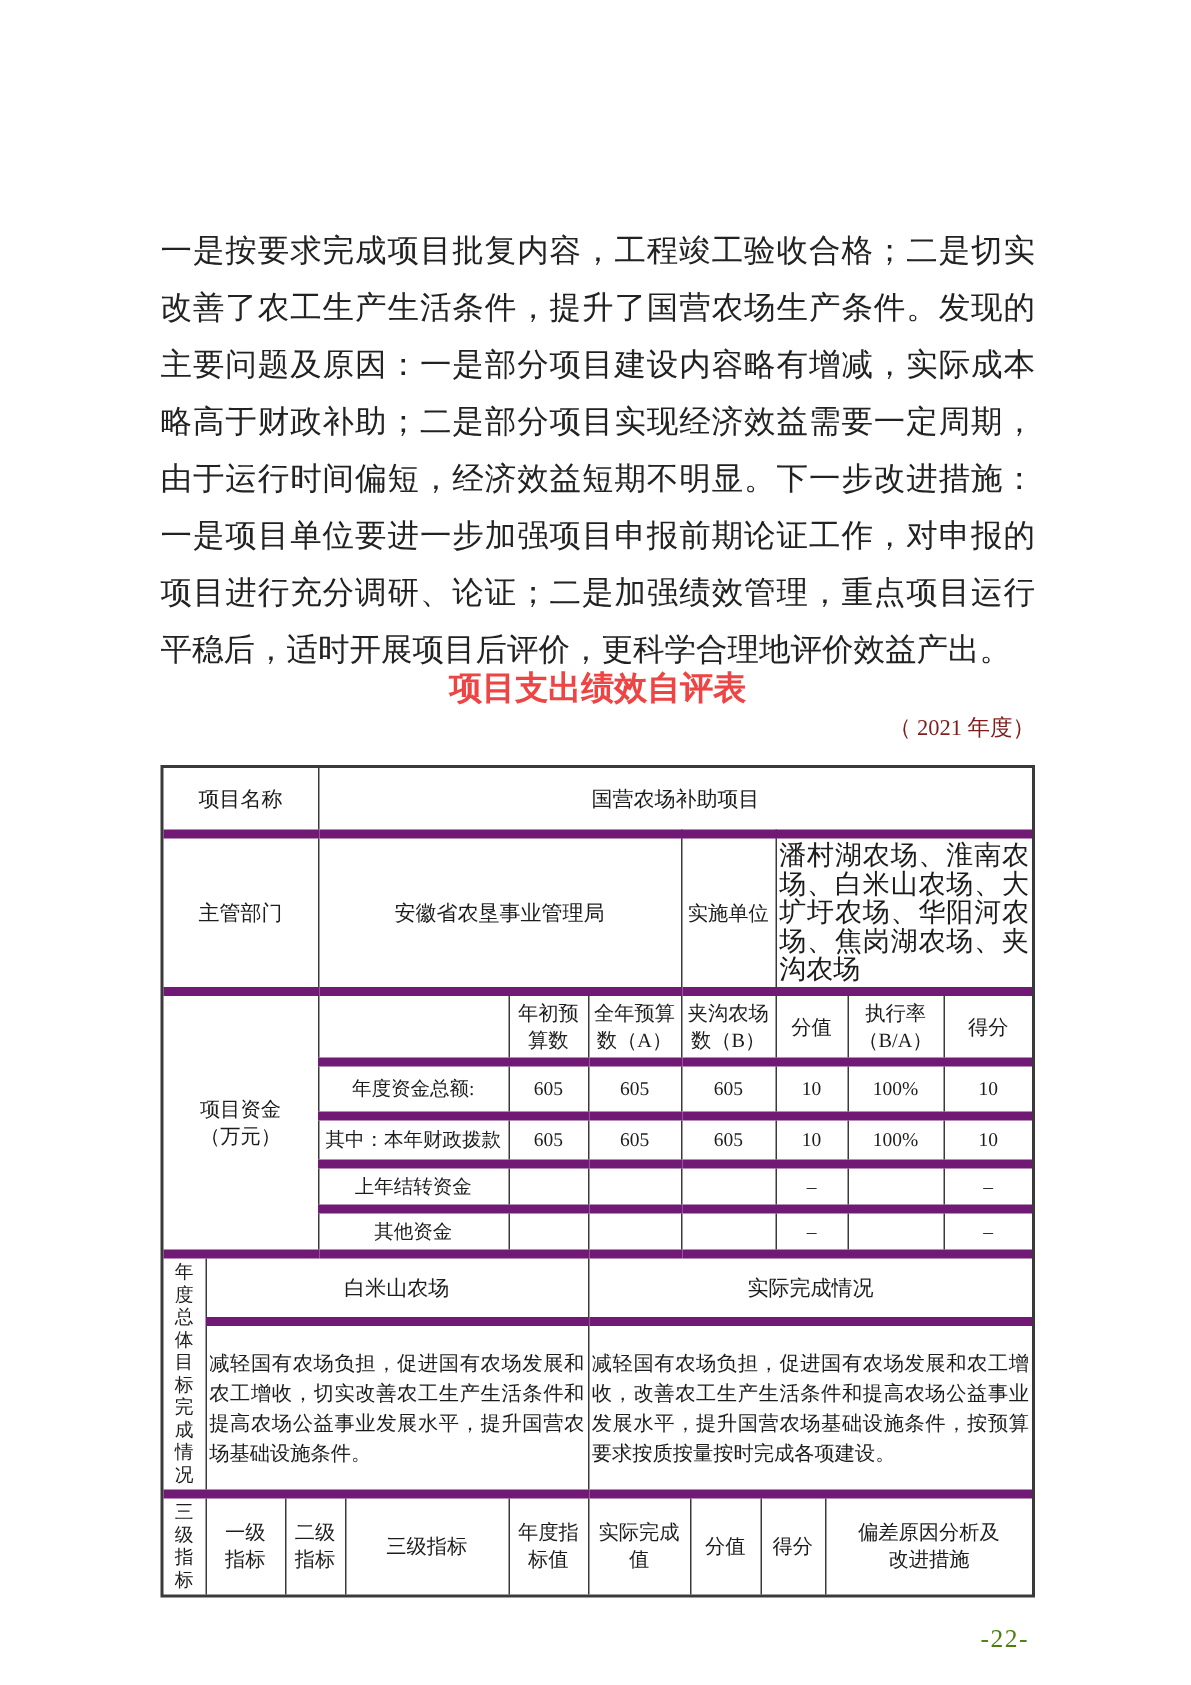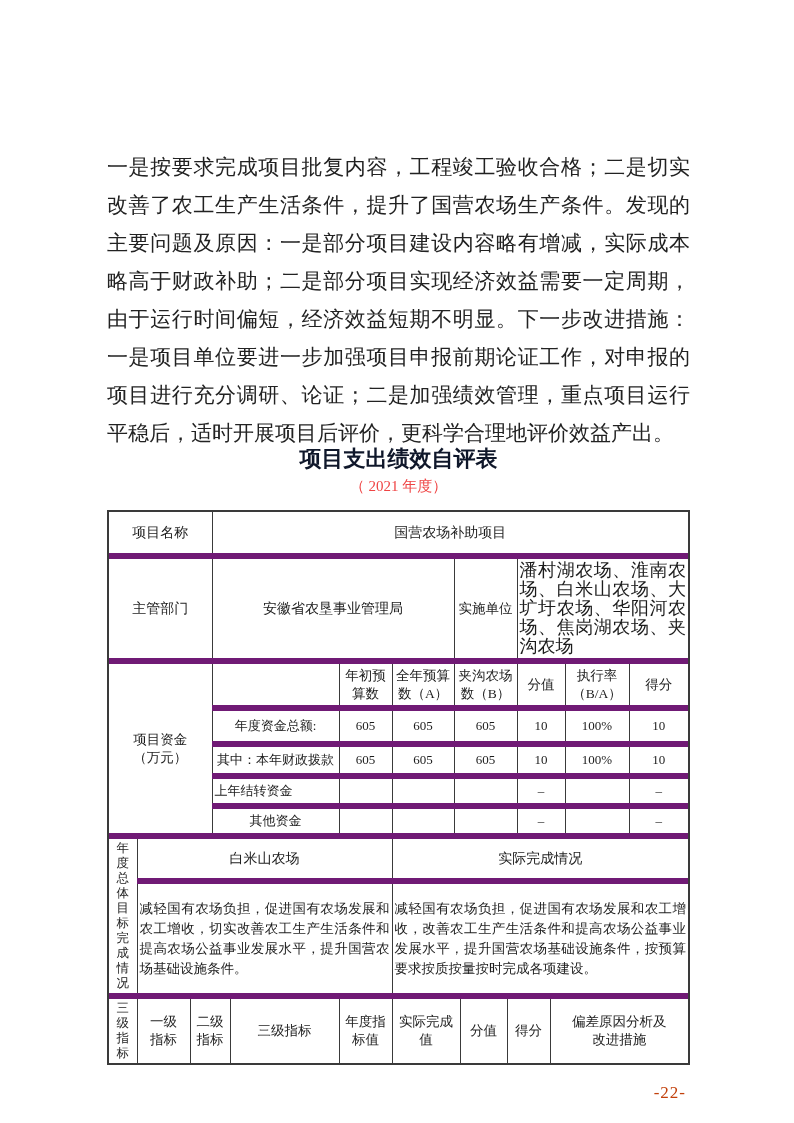--- a/index.html
+++ b/index.html
@@ -25,28 +25,28 @@
   }
 
   
   .tbl-title {
     margin-top: -5px;
     text-align: center;
     font-family: "Liberation Sans", "DejaVu Sans", sans-serif;
     font-weight: bold;
     font-size: 22px;
     line-height: 24px;
-    color: #0f172a;
+    color: #ef4444;
   }
   .tbl-subtitle {
     margin-top: 5px;
-    text-align: center;
+    text-align: right;
     font-size: 15px;
     line-height: 20px;
-    color: #ef4444;
+    color: #7f1d1d;
   }
 
   
   .table-wrap {
     margin-top: 14px;
     width: 583px;
     border: 2px solid #3a3a3a;
   }
   table.tbl {
     border-collapse: collapse;
@@ -60,21 +60,21 @@
     border-bottom: 6px solid #701a75;
     vertical-align: middle;
     padding: 2px 2px;
     overflow: hidden;
   }
   table.tbl td:last-child { border-right: none; }
   table.tbl.last td { border-bottom: none; }
 
   .c  { text-align: center; }
   .al { text-align: center; }
-  .ar { text-align: left; }
+  .ar { text-align: center; }
   .pre { white-space: pre-line; }
 
   .h44 { height: 44px; } .h66 { height: 66px; }
   .h36 { height: 36px; } .h32 { height: 32px; } .h30 { height: 30px; }
   .h33 { height: 33px; } .h85 { height: 85px; } .h60 { height: 60px; }
 
   .f14  { font-size: 14px; }
   .f135 { font-size: 13.5px; line-height: 18px; }
 
   .impl-cell { font-size: 18px; line-height: 19px; padding: 2px 4px; text-align: justify; }
@@ -90,21 +90,21 @@
     padding: 2px 1px;
   }
 
   .footer {
     margin-top: 18px;
     width: 583px;
     text-align: right;
     padding-right: 4px;
     font-size: 17px;
     letter-spacing: 1px;
-    color: #c2410c;
+    color: #4d7c0f;
   }
 </style>
 </head>
 <body>
 
 <div class="page">
   <div class="content">
 
     <p class="body-text">一是按要求完成项目批复内容，工程竣工验收合格；二是切实改善了农工生产生活条件，提升了国营农场生产条件。发现的主要问题及原因：一是部分项目建设内容略有增减，实际成本略高于财政补助；二是部分项目实现经济效益需要一定周期，由于运行时间偏短，经济效益短期不明显。下一步改进措施：一是项目单位要进一步加强项目申报前期论证工作，对申报的项目进行充分调研、论证；二是加强绩效管理，重点项目运行平稳后，适时开展项目后评价，更科学合理地评价效益产出。</p>
 

